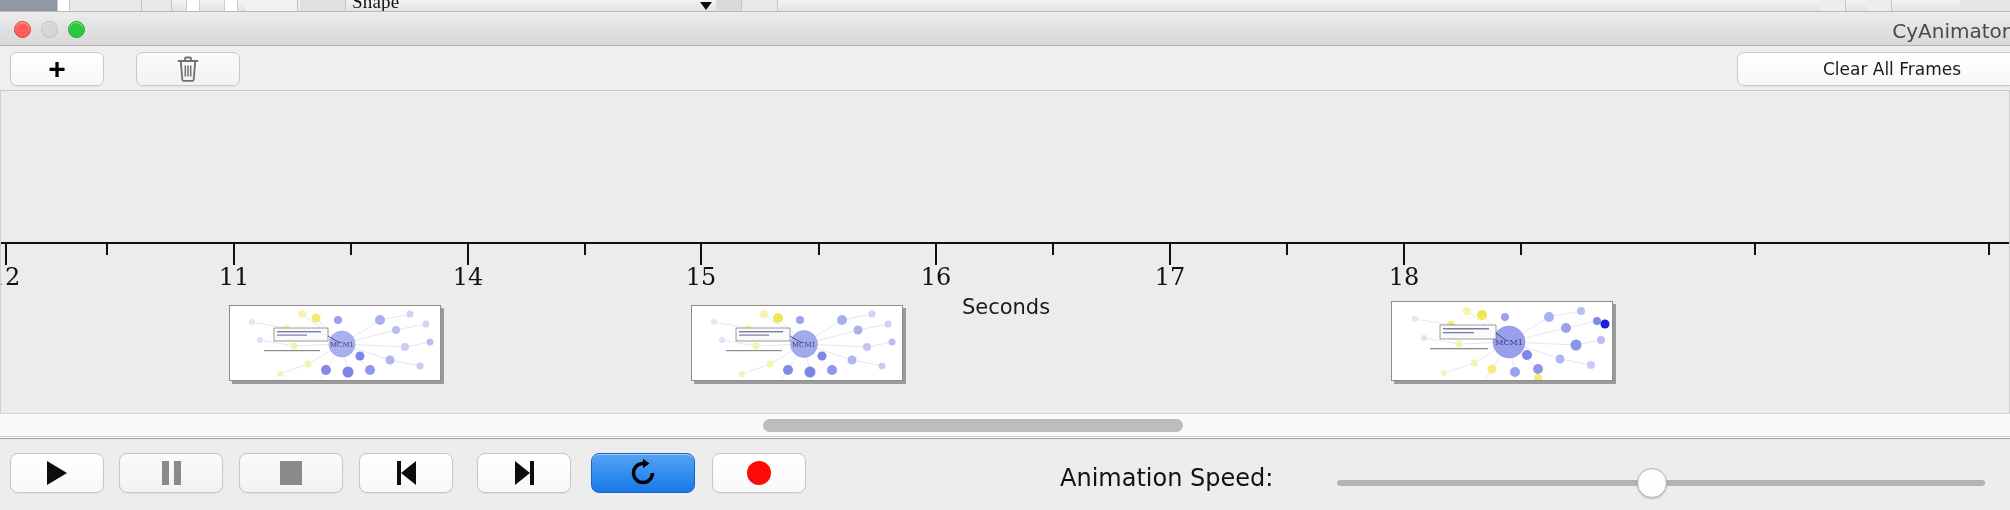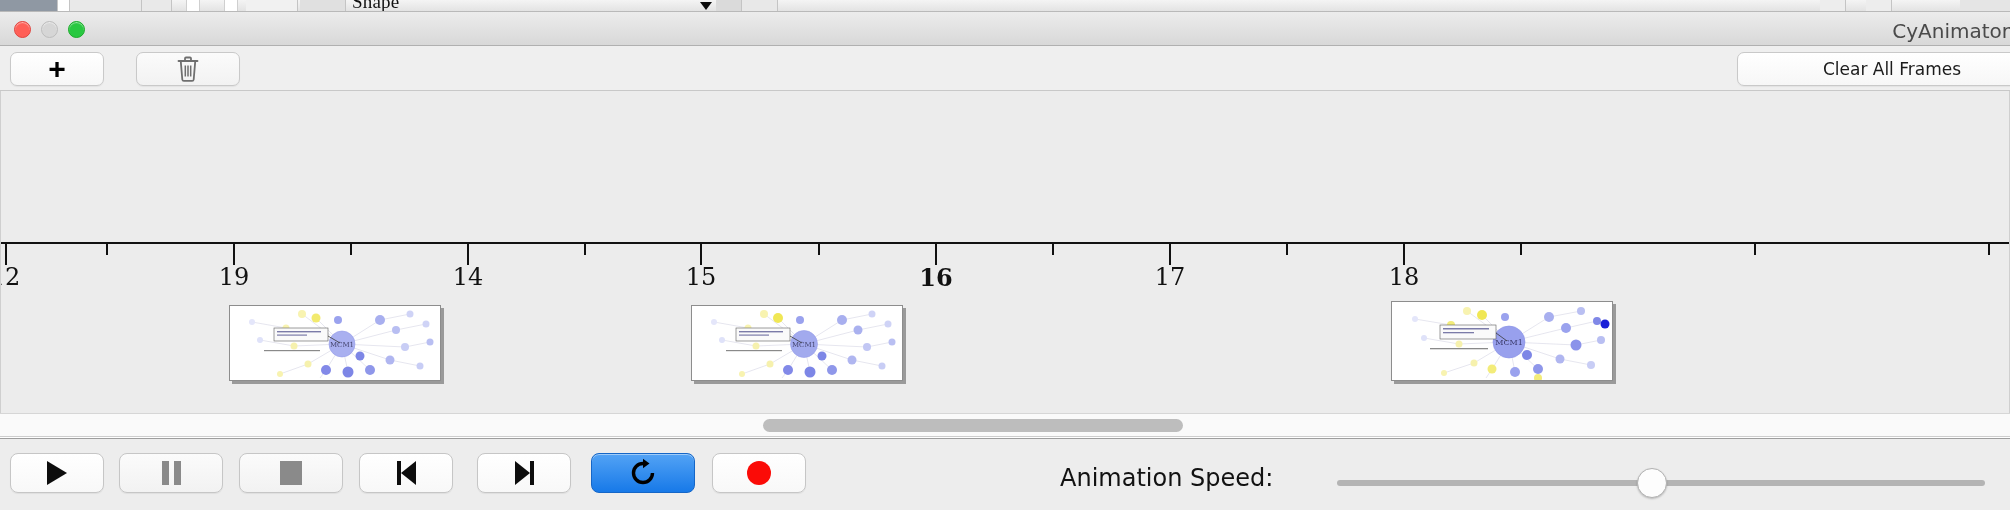--- a/index.html
+++ b/index.html
@@ -394,27 +394,28 @@
 
     <div class="tick major" style="left:4px;"></div>
     <div class="tick major" style="left:232px;"></div>
     <div class="tick major" style="left:466px;"></div>
     <div class="tick major" style="left:699px;"></div>
     <div class="tick major" style="left:934px;"></div>
     <div class="tick major" style="left:1168px;"></div>
     <div class="tick major" style="left:1402px;"></div>
 
     <div class="tick-label" style="left:4px;">12</div>
-    <div class="tick-label" style="left:233px;">19</div>
+    <div class="tick-label" style="left:233px;">11</div>
     <div class="tick-label" style="left:467px;">14</div>
     <div class="tick-label" style="left:700px;">15</div>
-    <div class="tick-label" style="left:935px;font-weight:bold;">16</div>
+    <div class="tick-label" style="left:935px;">16</div>
     <div class="tick-label" style="left:1169px;">17</div>
     <div class="tick-label" style="left:1403px;text-align:right;">18</div>
 
+    <div class="axis-title">Seconds</div>
   </div>
 
   <div class="hscroll-track"></div>
   <div class="hscroll-thumb"></div>
 
   <div class="playbar">
 
     <div class="pbtn" id="pb-play">
       <span class="tri-play"></span>
     </div>

